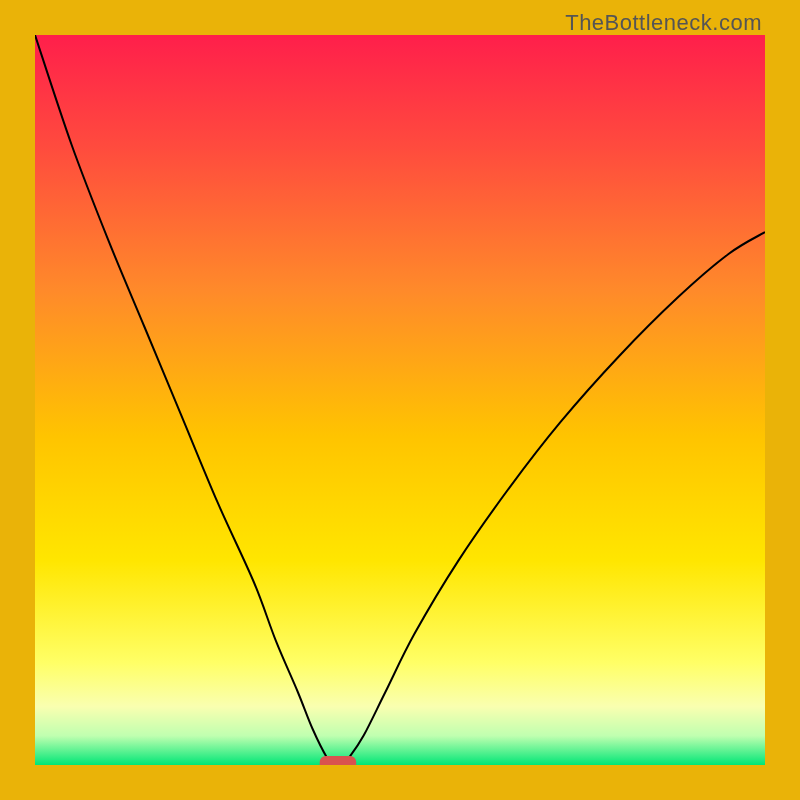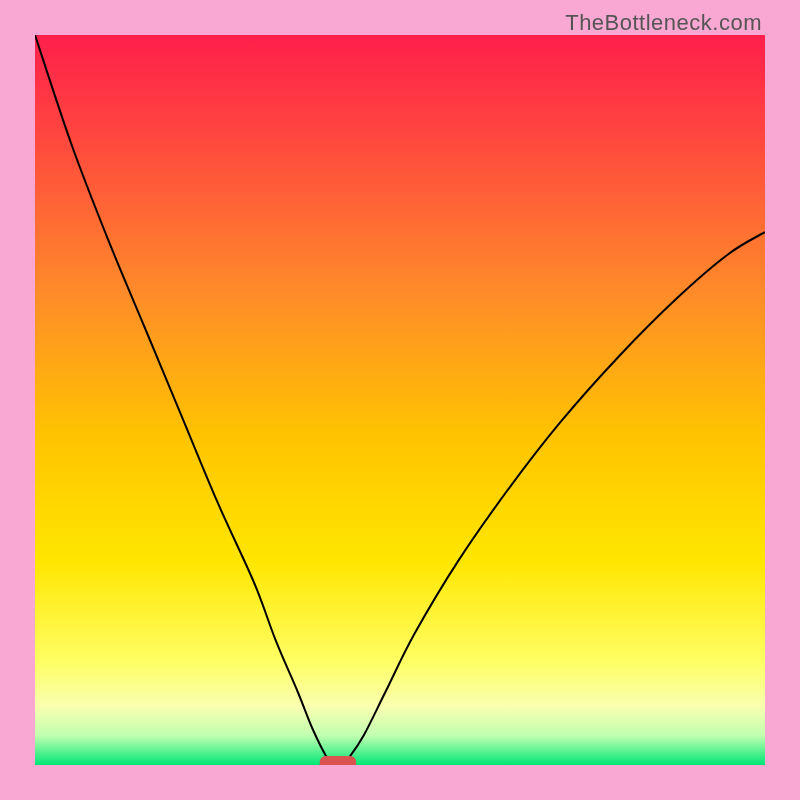--- a/index.html
+++ b/index.html
@@ -8,21 +8,21 @@
     width: 800px;
     height: 800px;
     background: #000;
     overflow: hidden;
     font-family: Arial, sans-serif;
   }
   .container {
     position: relative;
     width: 800px;
     height: 800px;
-    background: #f9a8d4;
+    background: #eab308;
   }
   .plot-area {
     position: absolute;
     left: 35px;
     top: 35px;
     width: 730px;
     height: 730px;
   }
   .watermark {
     position: absolute;

